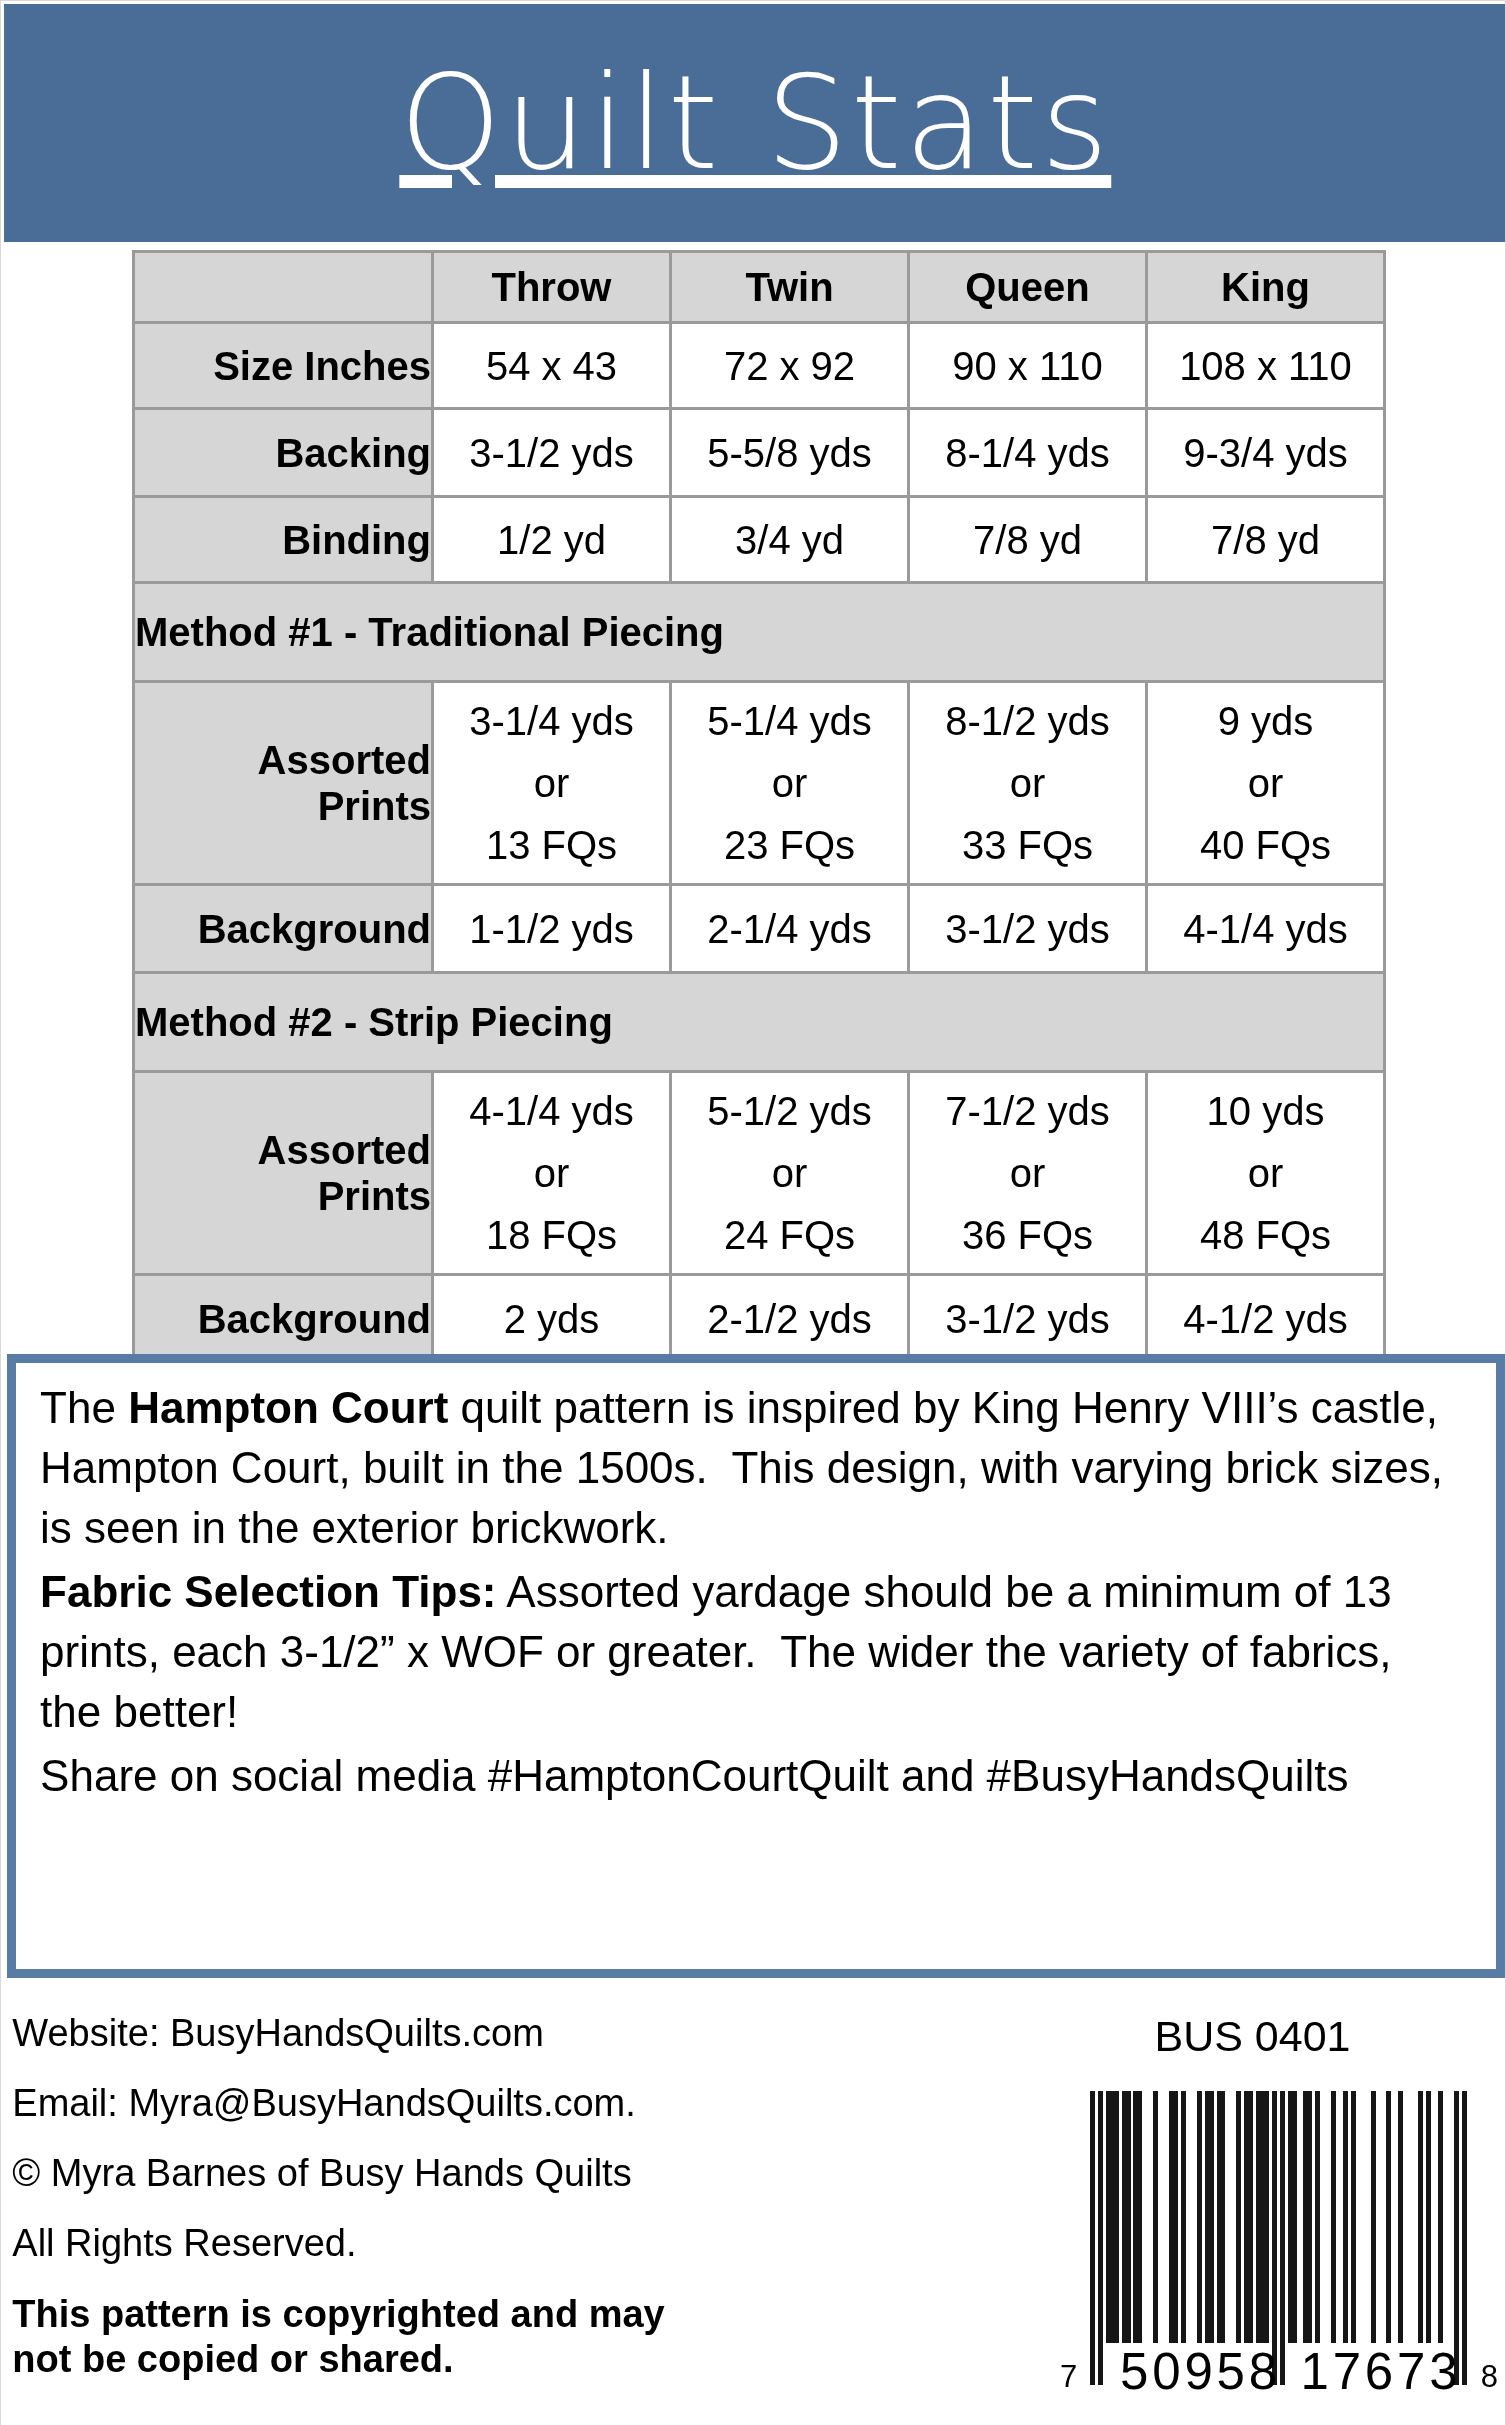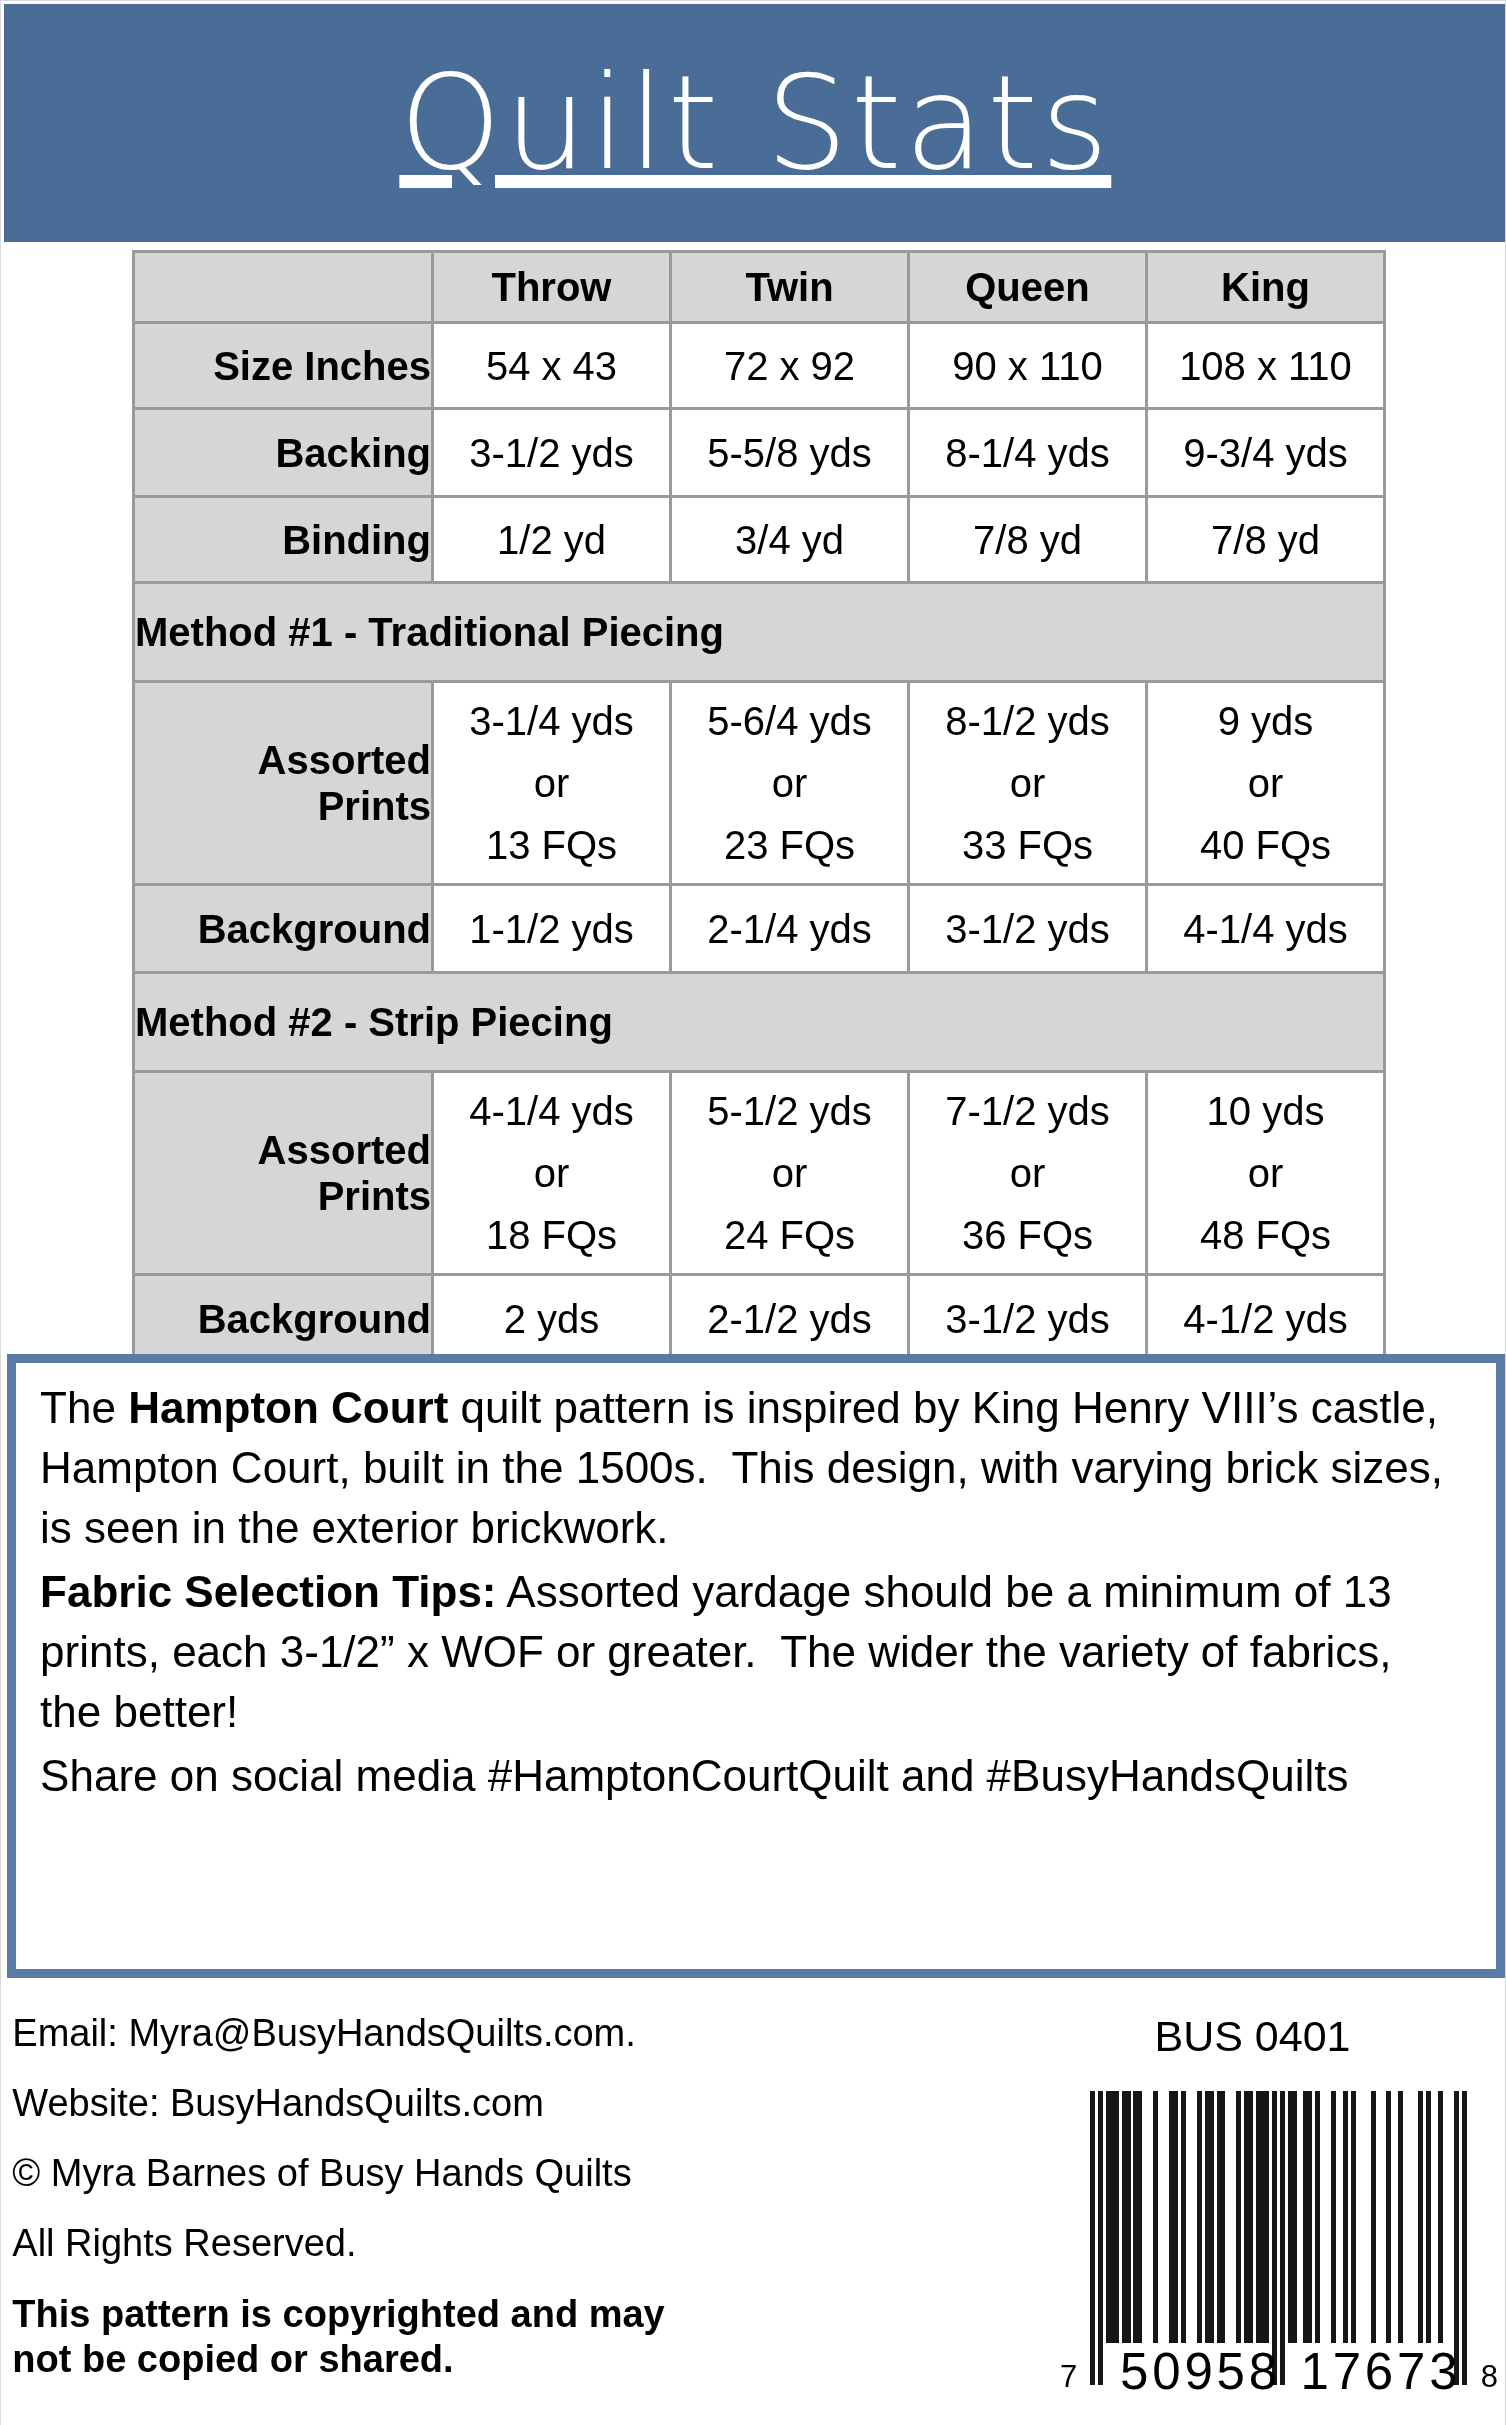--- a/index.html
+++ b/index.html
@@ -118,21 +118,21 @@
         <td colspan="5">Method #1 - Traditional Piecing</td>
       </tr>
       <tr class="r-assort">
         <td class="lbl">Assorted Prints</td>
         <td>
           <span class="cl">3-1/4 yds</span>
           <span class="cl">or</span>
           <span class="cl">13 FQs</span>
         </td>
         <td>
-          <span class="cl">5-6/4 yds</span>
+          <span class="cl">5-1/4 yds</span>
           <span class="cl">or</span>
           <span class="cl">23 FQs</span>
         </td>
         <td>
           <span class="cl">8-1/2 yds</span>
           <span class="cl">or</span>
           <span class="cl">33 FQs</span>
         </td>
         <td>
           <span class="cl">9 yds</span>
@@ -183,22 +183,22 @@
     </tbody>
   </table>
 
   <div class="info-box" style="border-color: rgb(88, 124, 165);">
     <p><span>The </span><span class="b">Hampton Court</span><span> quilt pattern is inspired by King Henry VIII’s castle, Hampton Court, built in the 1500s.&nbsp; This design, with varying brick sizes, is seen in the exterior brickwork.</span></p>
     <p><span class="b">Fabric Selection Tips:</span><span> Assorted yardage should be a minimum of 13 prints, each 3-1/2” x WOF or greater.&nbsp; The wider the variety of fabrics, the better!</span></p>
     <p>Share on social media #HamptonCourtQuilt and #BusyHandsQuilts</p>
   </div>
 
   <div class="footer-left">
+    <p class="fline">Website: BusyHandsQuilts.com</p>
     <p class="fline">Email: Myra@BusyHandsQuilts.com.</p>
-    <p class="fline">Website: BusyHandsQuilts.com</p>
     <p class="fline">© Myra Barnes of Busy Hands Quilts</p>
     <p class="fline">All Rights Reserved.</p>
     <p class="notice">This pattern is copyrighted and may not be copied or shared.</p>
   </div>
 
   <div class="footer-right">
     <div class="sku">BUS 0401</div>
     <div class="barcode">
         <div class="bc-bar" style="left:0px;width:4.7px;height:294px"></div>
         <div class="bc-bar" style="left:8px;width:4.7px;height:294px"></div>

